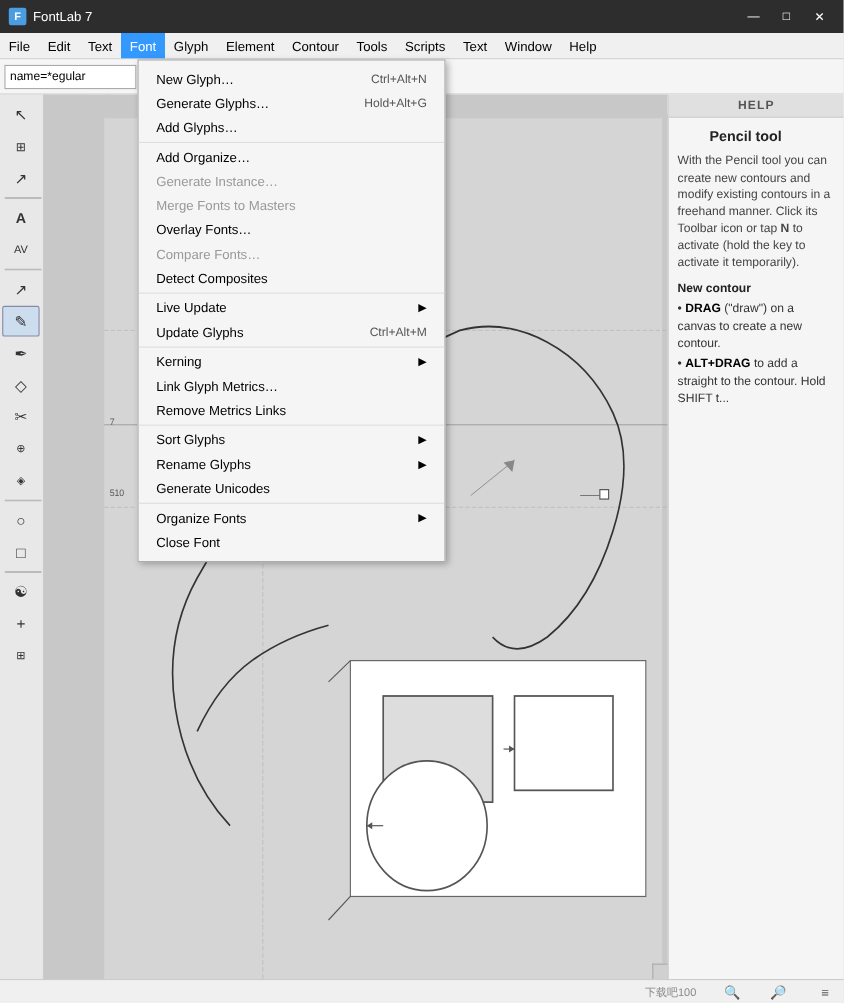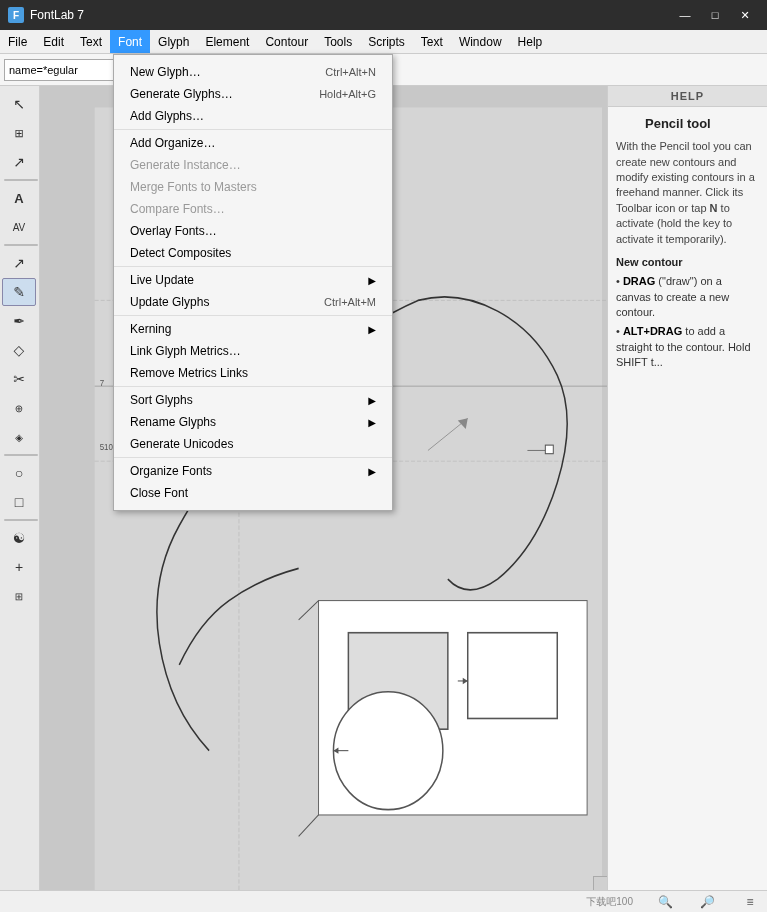--- a/index.html
+++ b/index.html
@@ -246,21 +246,21 @@
       height: 18px;
       display: flex;
       align-items: center;
       justify-content: center;
       cursor: pointer;
       font-size: 12px;
     }
     .dropdown-menu {
       position: absolute;
       top: 54px;
-      left: 113px;
+      left: 125px;
       width: 280px;
       background: #f5f5f5;
       border: 1px solid #aaa;
       box-shadow: 2px 2px 6px rgba(0,0,0,0.3);
       z-index: 200;
       padding: 4px 0;
     }
     .menu-group {
       padding: 2px 0;
       border-bottom: 1px solid #ddd;
@@ -456,25 +456,25 @@
   <div class="menu-group">
     <div class="menu-entry">
       <span>Add Organize…</span>
     </div>
     <div class="menu-entry disabled">
       <span>Generate Instance…</span>
     </div>
     <div class="menu-entry disabled">
       <span>Merge Fonts to Masters</span>
     </div>
+    <div class="menu-entry">
+      <span>Overlay Fonts…</span>
+    </div>
     <div class="menu-entry disabled">
       <span>Compare Fonts…</span>
-    </div>
-    <div class="menu-entry">
-      <span>Overlay Fonts…</span>
     </div>
     <div class="menu-entry">
       <span>Detect Composites</span>
     </div>
   </div>
 
   <div class="menu-group">
     <div class="menu-entry">
       <span>Live Update</span>
       <span class="arrow">▶</span>

